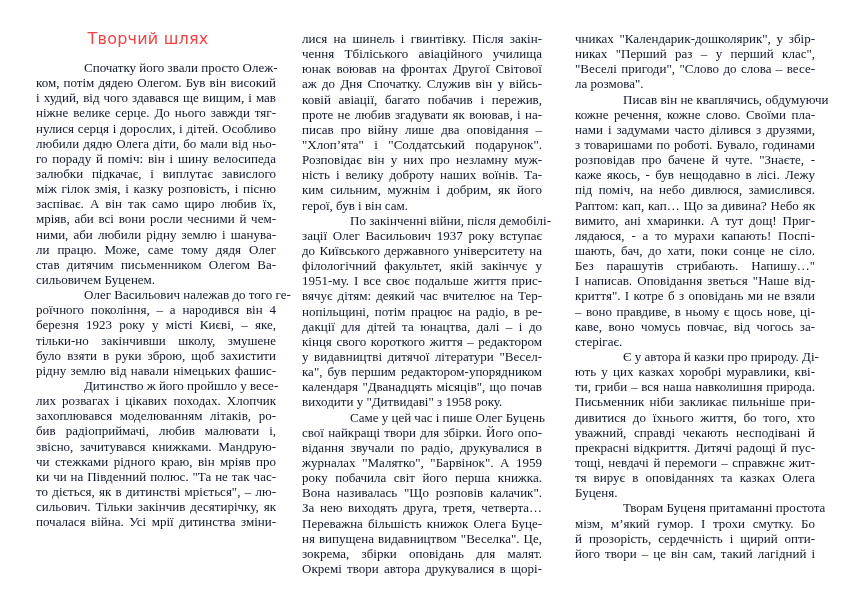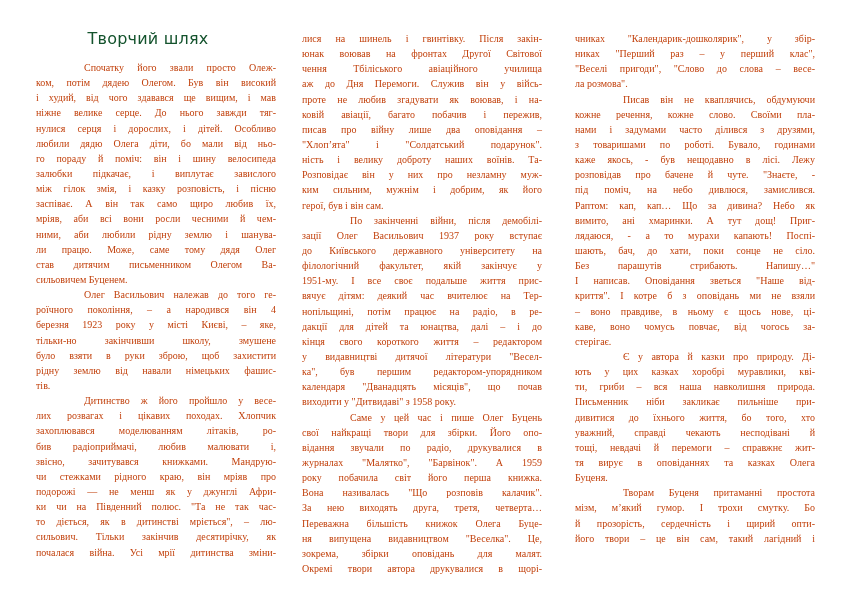--- a/index.html
+++ b/index.html
@@ -2,24 +2,24 @@
 <html><head>
   <meta charset="utf-8">
   <style>
     html, body { margin: 0; padding: 0; background: #ffffff; }
     body { width: 842px; height: 595px; position: relative; overflow: hidden; }
     .page { position: absolute; left: 0; top: 0; width: 842px; height: 595px; background: #fff; }
     .title {
       position: absolute; left: 28px; top: 29px; width: 240px;
       text-align: center;
       font-family: "DejaVu Sans", sans-serif;
-      font-size: 16px; color: #14532d; letter-spacing: 0.2px;
+      font-size: 16px; color: #ef4444; letter-spacing: 0.2px;
       line-height: 20px;
     }
-    .col { position: absolute; font-family: "Liberation Serif", serif; font-size: 10px; color: #c2410c; }
+    .col { position: absolute; font-family: "Liberation Serif", serif; font-size: 13px; color: #0f172a; }
     .col1 { left: 36px; top: 60px; width: 240px; }
     .col2 { left: 302px; top: 31px; width: 240px; }
     .col3 { left: 575px; top: 31px; width: 240px; }
     .line {
       display: block; height: 15.15px; line-height: 15.15px;
       white-space: nowrap; text-align: justify; text-align-last: justify;
       overflow: visible;
     }
     .line.last { text-align-last: left; }
     .line.indent { padding-left: 48px; }
@@ -48,48 +48,46 @@
         <span class="line">став дитячим письменником Олегом Ва-</span>
         <span class="line last">сильовичем Буценем.</span>
       </div>
       <div>
         <span class="line indent">Олег Васильович належав до того ге-</span>
         <span class="line">роїчного покоління, – а народився він 4</span>
         <span class="line">березня  1923 року у місті Києві, – яке,</span>
         <span class="line">тільки-но закінчивши школу, змушене</span>
         <span class="line">було взяти в руки зброю, щоб захистити</span>
         <span class="line">рідну землю від навали німецьких фашис-</span>
-        <span class="line last">тів.</span>
       </div>
       <div>
         <span class="line indent">Дитинство ж його пройшло у весе-</span>
         <span class="line">лих розвагах і цікавих походах. Хлопчик</span>
         <span class="line">захоплювався моделюванням літаків, ро-</span>
         <span class="line">бив радіоприймачі, любив малювати і,</span>
         <span class="line">звісно, зачитувався книжками. Мандрую-</span>
         <span class="line">чи стежками рідного краю, він мріяв про</span>
-        <span class="line">подорожі — не менш як у джунглі Афри-</span>
         <span class="line">ки чи на Південний полюс. "Та не так час-</span>
         <span class="line">то діється, як в дитинстві мріється", – лю-</span>
         <span class="line">сильович. Тільки закінчив десятирічку, як</span>
         <span class="line">почалася війна. Усі мрії дитинства зміни-</span>
       </div>
     </div>
   <div class="col col2">
       <div>
         <span class="line">лися на шинель і гвинтівку. Після закін-</span>
+        <span class="line">чення Тбіліського авіаційного училища</span>
         <span class="line">юнак воював на фронтах Другої Світової</span>
-        <span class="line">чення Тбіліського авіаційного училища</span>
-        <span class="line">аж до Дня Перемоги. Служив він у війсь-</span>
+        <span class="line">аж до Дня Спочатку. Служив він у війсь-</span>
+        <span class="line">ковій авіації, багато побачив і пережив,</span>
         <span class="line">проте не любив згадувати як воював, і на-</span>
-        <span class="line">ковій авіації, багато побачив і пережив,</span>
         <span class="line">писав про війну лише два оповідання –</span>
         <span class="line">"Хлоп’ята" і "Солдатський подарунок".</span>
+        <span class="line">Розповідає він у них про незламну муж-</span>
         <span class="line">ність і велику доброту наших воїнів. Та-</span>
-        <span class="line">Розповідає він у них про незламну муж-</span>
         <span class="line">ким сильним, мужнім і добрим, як його</span>
         <span class="line last">герої, був і він сам.</span>
       </div>
       <div>
         <span class="line indent">По закінченні війни, після демобілі-</span>
         <span class="line">зації Олег Васильович 1937 року вступає</span>
         <span class="line">до Київського державного університету на</span>
         <span class="line">філологічний факультет, якій закінчує у</span>
         <span class="line">1951-му. І все своє подальше життя прис-</span>
         <span class="line">вячує дітям: деякий час вчителює на Тер-</span>
@@ -120,41 +118,42 @@
         <span class="line">чниках "Календарик-дошколярик", у збір-</span>
         <span class="line">никах "Перший раз – у перший клас",</span>
         <span class="line">"Веселі пригоди", "Слово до слова – весе-</span>
         <span class="line last">ла розмова".</span>
       </div>
       <div>
         <span class="line indent">Писав він не кваплячись, обдумуючи</span>
         <span class="line">кожне речення, кожне слово. Своїми пла-</span>
         <span class="line">нами і задумами часто ділився з друзями,</span>
         <span class="line">з товаришами по роботі. Бувало, годинами</span>
+        <span class="line">розповідав про бачене й чуте. "Знаєте, -</span>
         <span class="line">каже якось, - був нещодавно в лісі. Лежу</span>
-        <span class="line">розповідав про бачене й чуте. "Знаєте, -</span>
         <span class="line">під поміч, на небо дивлюся, замислився.</span>
         <span class="line">Раптом: кап, кап… Що за дивина? Небо як</span>
         <span class="line">вимито, ані хмаринки. А тут дощ! Приг-</span>
         <span class="line">лядаюся, - а то мурахи капають! Поспі-</span>
         <span class="line">шають, бач, до хати, поки сонце не сіло.</span>
         <span class="line">Без парашутів стрибають. Напишу…"</span>
         <span class="line">І написав. Оповідання зветься "Наше від-</span>
         <span class="line">криття". І котре б з оповідань ми не взяли</span>
         <span class="line">– воно правдиве, в ньому є щось нове, ці-</span>
         <span class="line">каве, воно чомусь повчає, від чогось за-</span>
         <span class="line last">стерігає.</span>
       </div>
       <div>
         <span class="line indent">Є у автора й казки про природу. Ді-</span>
         <span class="line">ють у цих казках хоробрі муравлики, кві-</span>
         <span class="line">ти, гриби – вся наша навколишня природа.</span>
         <span class="line">Письменник ніби закликає пильніше при-</span>
         <span class="line">дивитися до їхнього життя, бо того, хто</span>
         <span class="line">уважний, справді чекають несподівані й</span>
+        <span class="line">прекрасні відкриття. Дитячі радощі й пус-</span>
         <span class="line">тощі, невдачі й перемоги – справжнє жит-</span>
         <span class="line">тя вирує в оповіданнях та казках Олега</span>
         <span class="line last">Буценя.</span>
       </div>
       <div>
         <span class="line indent">Творам Буценя притаманні простота</span>
         <span class="line">мізм, м’який гумор. І трохи смутку. Бо</span>
         <span class="line">й прозорість, сердечність і щирий опти-</span>
         <span class="line">його твори – це він сам, такий лагідний і</span>
       </div>

